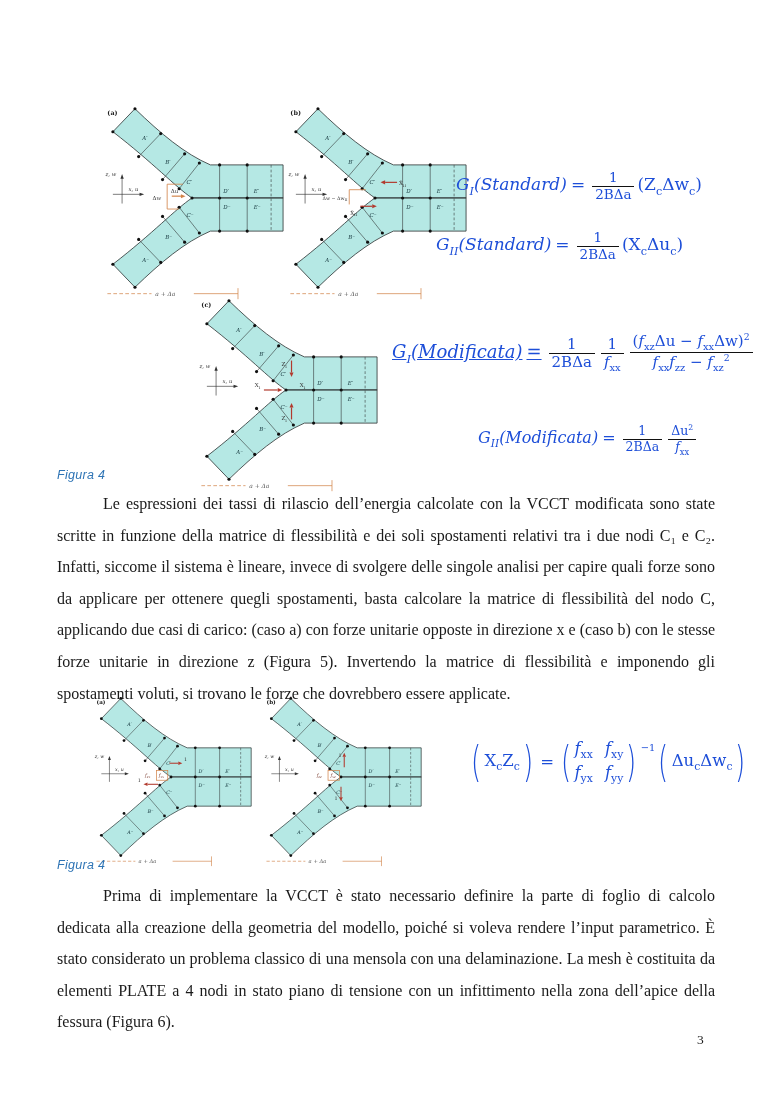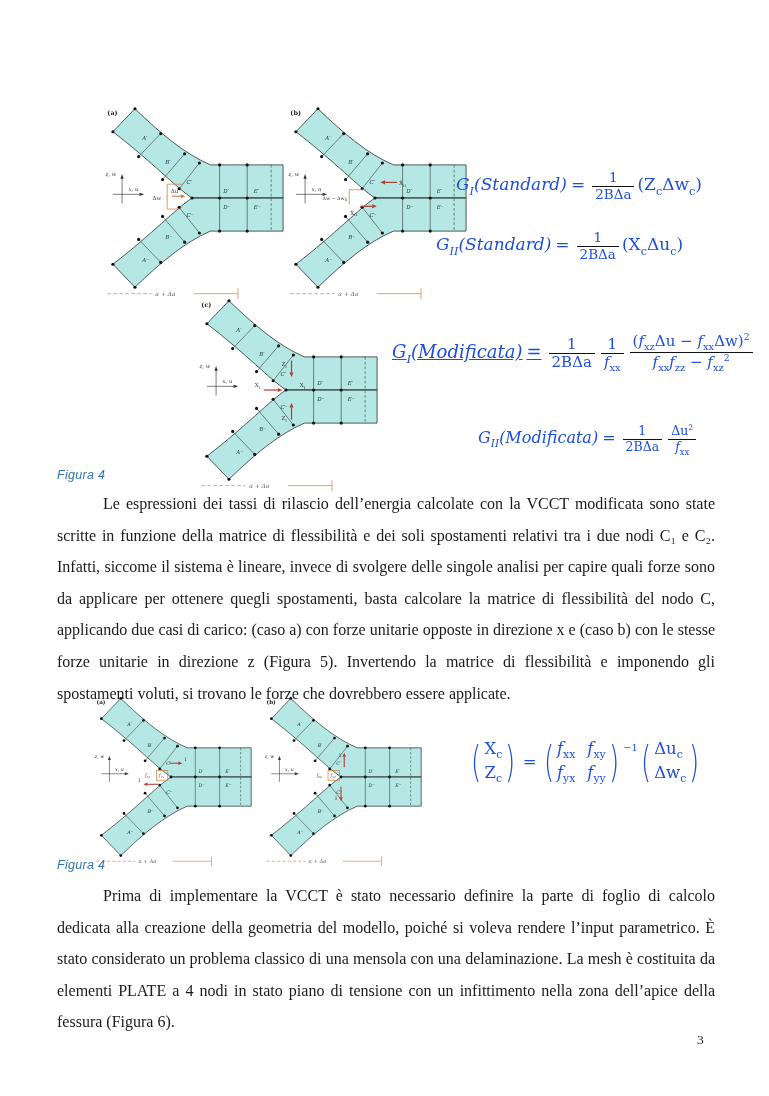--- a/index.html
+++ b/index.html
@@ -20,21 +20,21 @@
   .formula sub{font-size:66%;}
   .formula .eq{padding:0 4px;}
   .frac{display:inline-block;vertical-align:-0.62em;text-align:center;margin:0 3px;line-height:1.15;}
   .frac .num{display:block;border-bottom:1.2px solid #111;padding:0 3px;}
   .frac .den{display:block;padding:0 3px;}
   .fs15{font-size:15px;} .fs13{font-size:13.5px;} .fs12{font-size:12.5px;}
   .supr{font-size:62%;vertical-align:super;}
   .pmat{display:inline-flex;align-items:center;vertical-align:middle;}
   .bp{font-size:255%;font-weight:100;line-height:.85;font-style:normal;
       font-family:"DejaVu Sans",sans-serif;transform:scaleX(.62);display:inline-block;}
-  .col{display:inline-flex;flex-direction:column;line-height:1.3;text-align:left;}
+  .col{display:inline-flex;line-height:1.3;text-align:left;}
   .m2{display:inline-grid;grid-template-columns:auto auto;column-gap:12px;line-height:1.3;text-align:left;}
   .inv{position:relative;top:-15px;font-size:60%;margin-left:1px;}
 </style>
 </head>
 <body>
 
 <div class="page">
 
 
   <div class="diagram" style="left:100px;top:106px;width:184px;">

